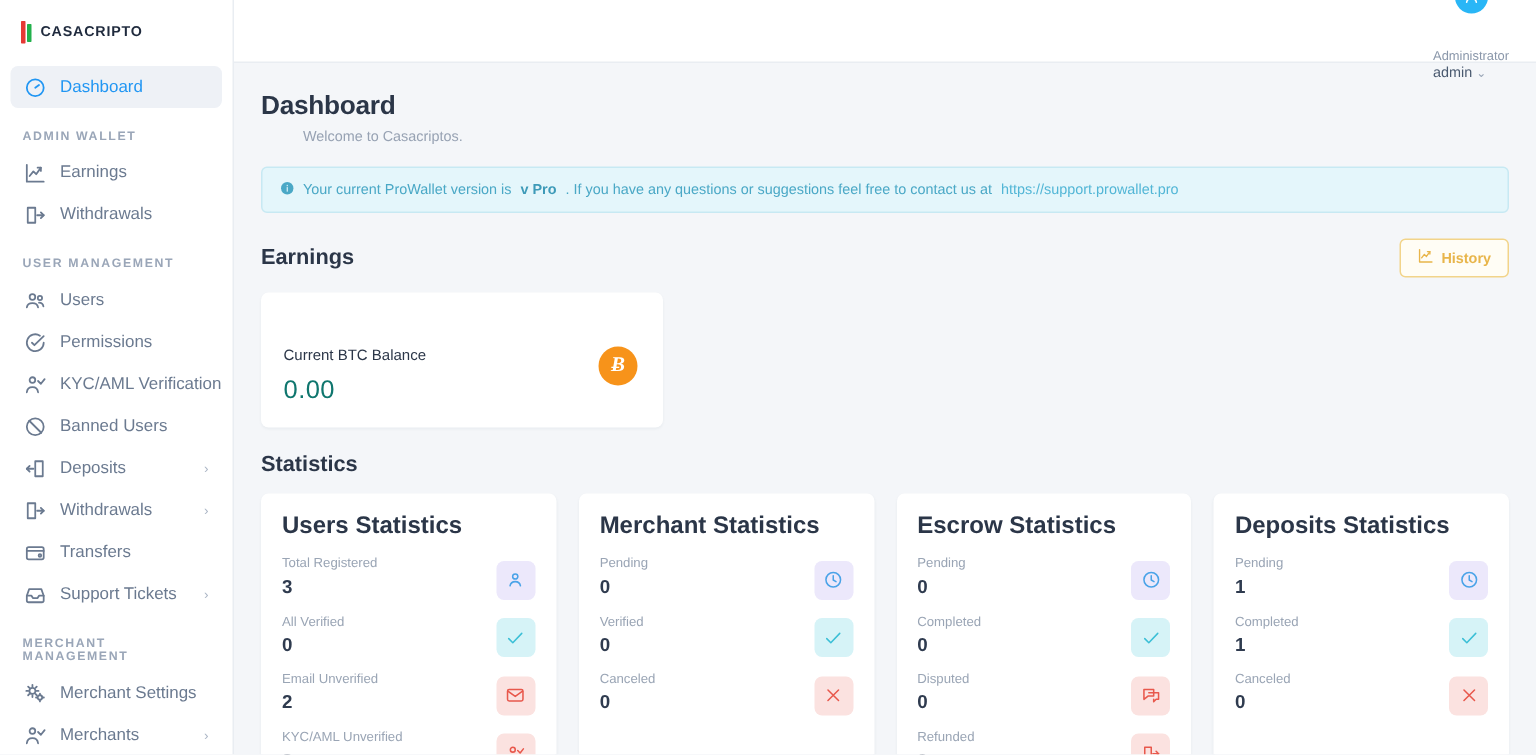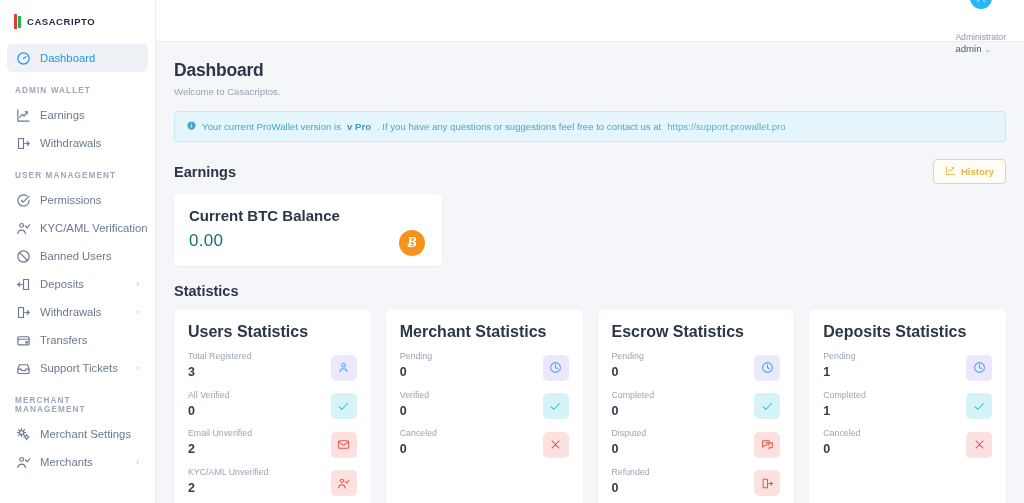--- a/index.html
+++ b/index.html
@@ -67,21 +67,21 @@
   }
   .avatar svg { width: 12px; height: 12px; stroke: #fff; }
   .user-text { line-height: 1.15; }
   .user-role { font-size: 8.6px; color: #8a97aa; }
   .user-name { font-size: 9.6px; color: #4a5a70; }
   .user-name .caret { font-size: 8px; color: #9aa6b8; }
 
   .content { padding: 18px 18px 0 18px; overflow: hidden; flex: 1 1 auto; }
 
   .page-title { font-size: 17.5px; font-weight: bold; color: #2b3648; letter-spacing: -.2px; }
-  .page-sub { font-size: 9.6px; color: #97a2b3; margin-top: 5px; }
+  .page-sub { font-size: 9.6px; color: #97a2b3; margin-top: 5px; margin-left: 28px; }
 
   .alert {
     margin-top: 14px;
     background: #e4f6fb; border: 1px solid #c7e9f3;
     border-radius: 4px; padding: 9px 12px;
     font-size: 9.6px; color: #4aa8c6;
     display: flex; gap: 6px;
     white-space: nowrap;
   }
   .alert .info-ico { width: 9px; height: 9px; flex:0 0 9px; }
@@ -102,21 +102,21 @@
   }
   .btn-history svg { width: 11px; height: 11px; }
 
   .balance-card {
     margin-top: 10px;
     width: 268px; background: #fff; border-radius: 5px;
     box-shadow: 0 1px 2px rgba(40,60,90,.06);
     padding: 13px 15px 15px 15px;
     position: relative;
   }
-  .balance-label { font-size: 15px; font-weight: bold; color: #2b3648; }
+  .balance-label { font-size: 10px; font-weight: normal; color: #2b3648; margin-top: 24px; }
   .balance-value { font-size: 17px; font-weight: 400; color: #0f766e; margin-top: 7px; letter-spacing: .3px; }
   .balance-sub { font-size: 8.8px; color: #9aa5b5; margin-top: 8px; }
   .btc-coin {
     position: absolute; right: 17px; top: 36px;
     width: 26px; height: 26px; border-radius: 50%;
     background: #f7931a; color: #fff;
     display: flex; align-items: center; justify-content: center;
     font-size: 14px; font-weight: bold; font-style: italic;
     font-family: "Liberation Serif", serif;
   }
@@ -194,20 +194,31 @@
               <path d="M14 12h7"></path>
               <path d="M18 9l3 3-3 3"></path>
             </svg>
           </span>
           <span class="nav-label">Withdrawals</span>
         </div>
         <div class="nav-section">USER MANAGEMENT</div>
         <div class="nav-item">
           <span class="ico">
             <svg viewBox="0 0 24 24" class="" fill="none" stroke-width="1.9" stroke-linecap="round" stroke-linejoin="round" stroke="currentColor">
+              <circle cx="9" cy="8" r="3"></circle>
+              <path d="M3 19c.5-3 2.9-4.5 6-4.5S14.5 16 15 19"></path>
+              <circle cx="17" cy="9" r="2.3"></circle>
+              <path d="M16 14c2.5 0 4.3 1.4 4.7 4"></path>
+            </svg>
+          </span>
+          <span class="nav-label">Users</span>
+        </div>
+        <div class="nav-item">
+          <span class="ico">
+            <svg viewBox="0 0 24 24" class="" fill="none" stroke-width="1.9" stroke-linecap="round" stroke-linejoin="round" stroke="currentColor">
               <path d="M21 12a9 9 0 1 1-4-7.5"></path>
               <path d="M8.5 12l2.6 2.6L21 5"></path>
             </svg>
           </span>
           <span class="nav-label">Permissions</span>
         </div>
         <div class="nav-item">
           <span class="ico">
             <svg viewBox="0 0 24 24" class="" fill="none" stroke-width="1.9" stroke-linecap="round" stroke-linejoin="round" stroke="currentColor">
               <circle cx="9" cy="7" r="3"></circle>

